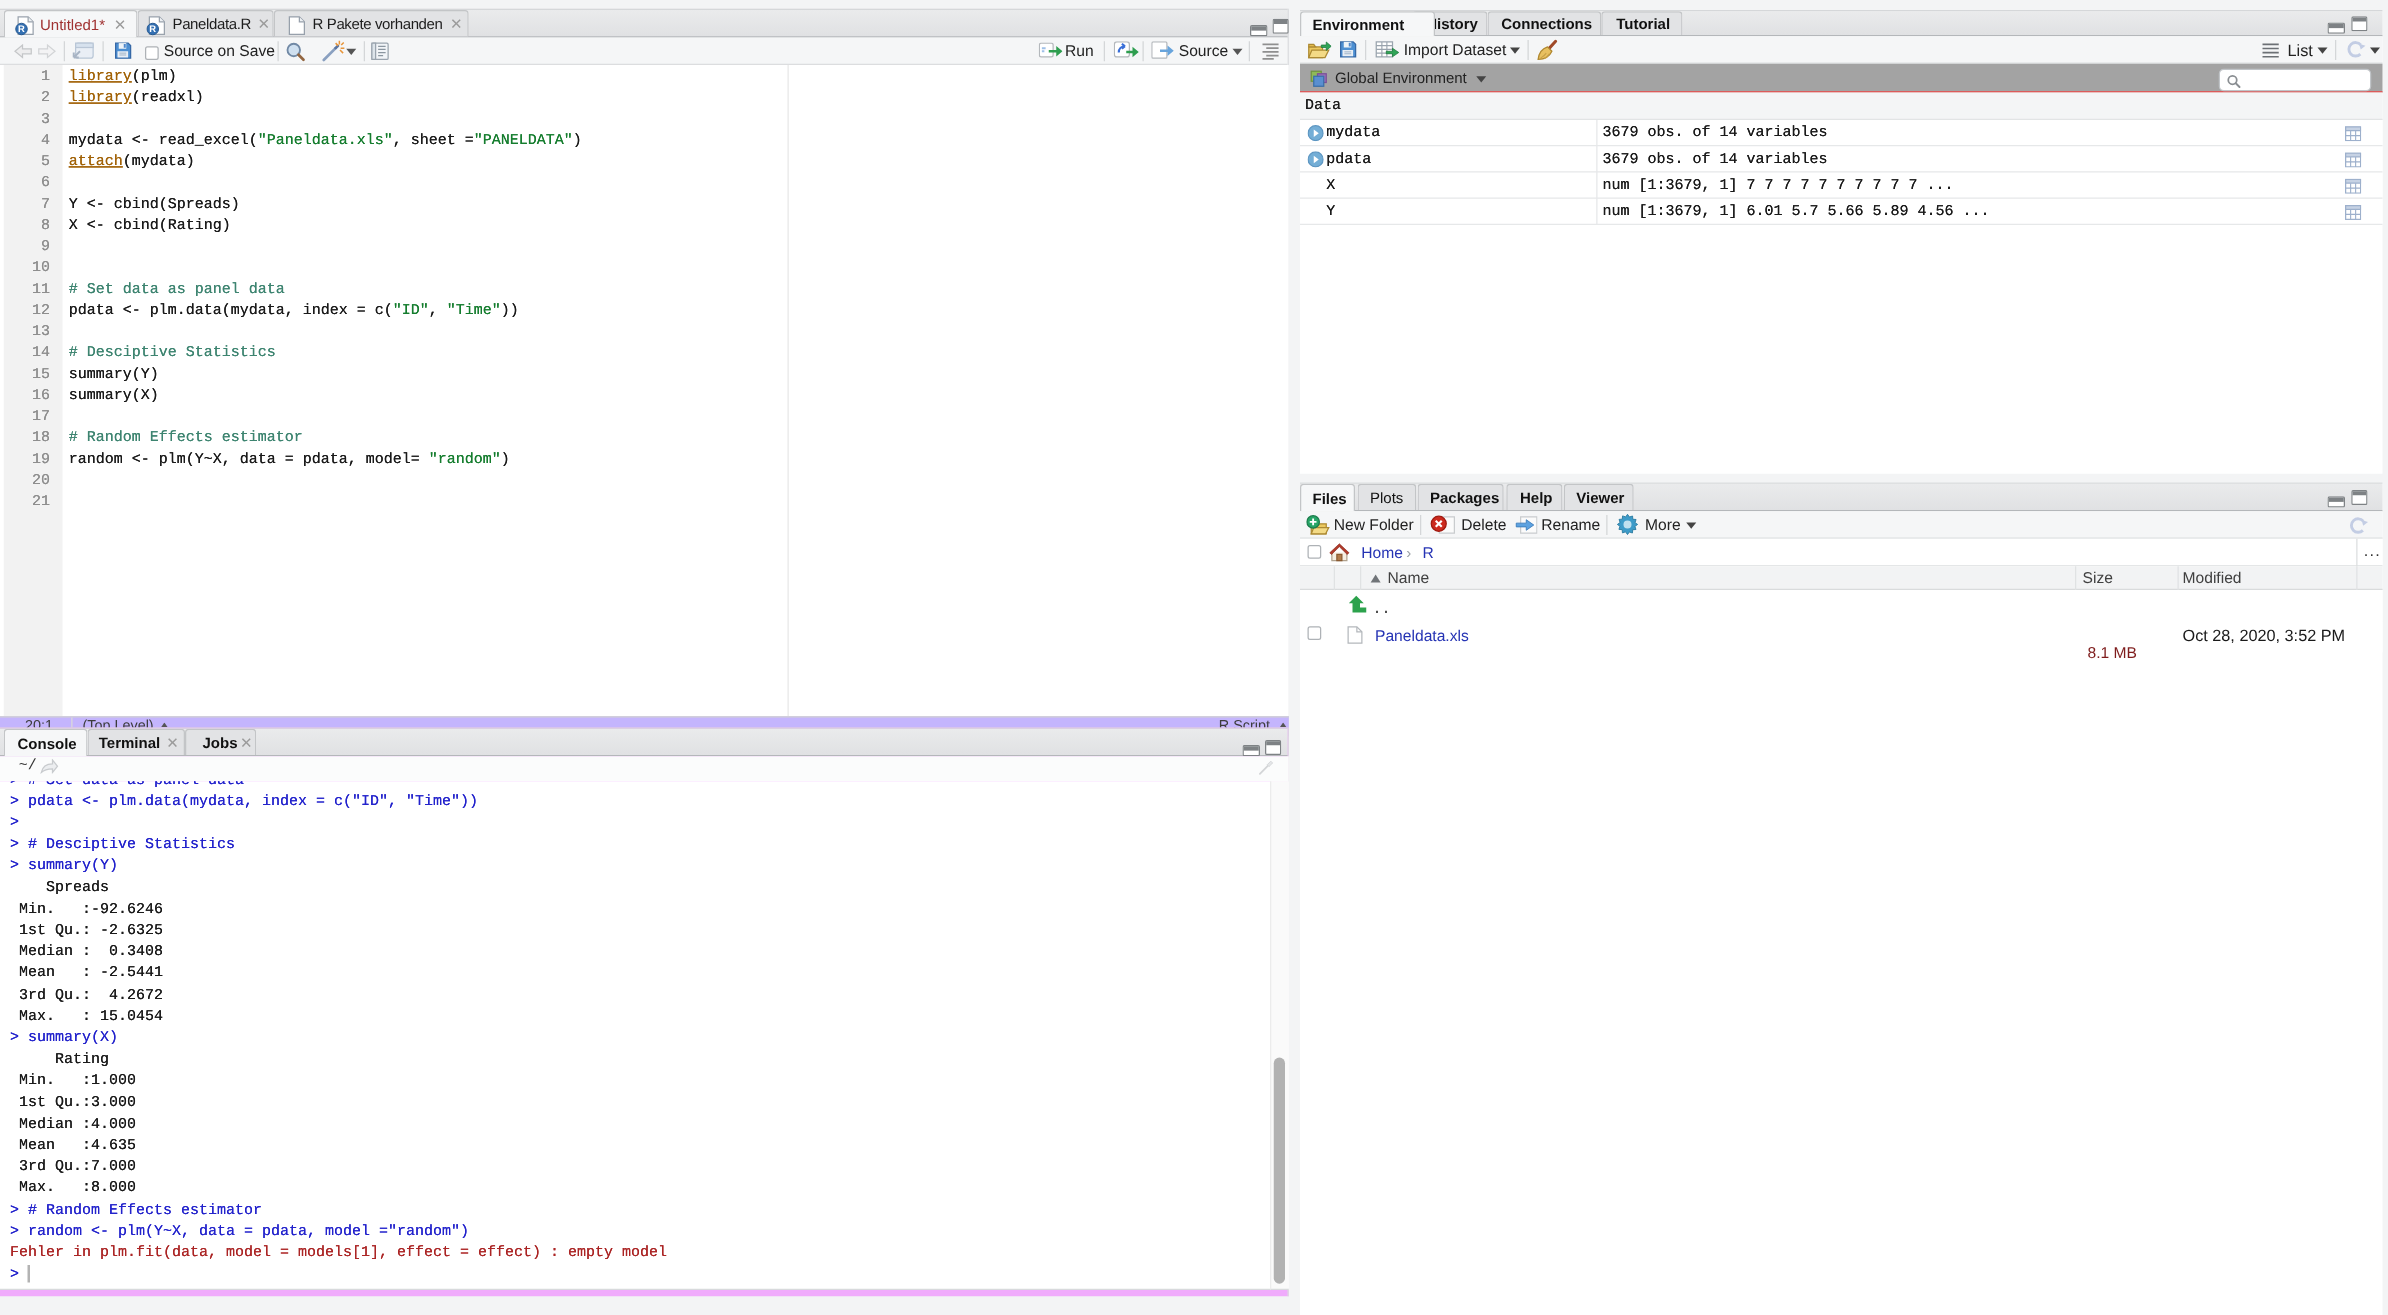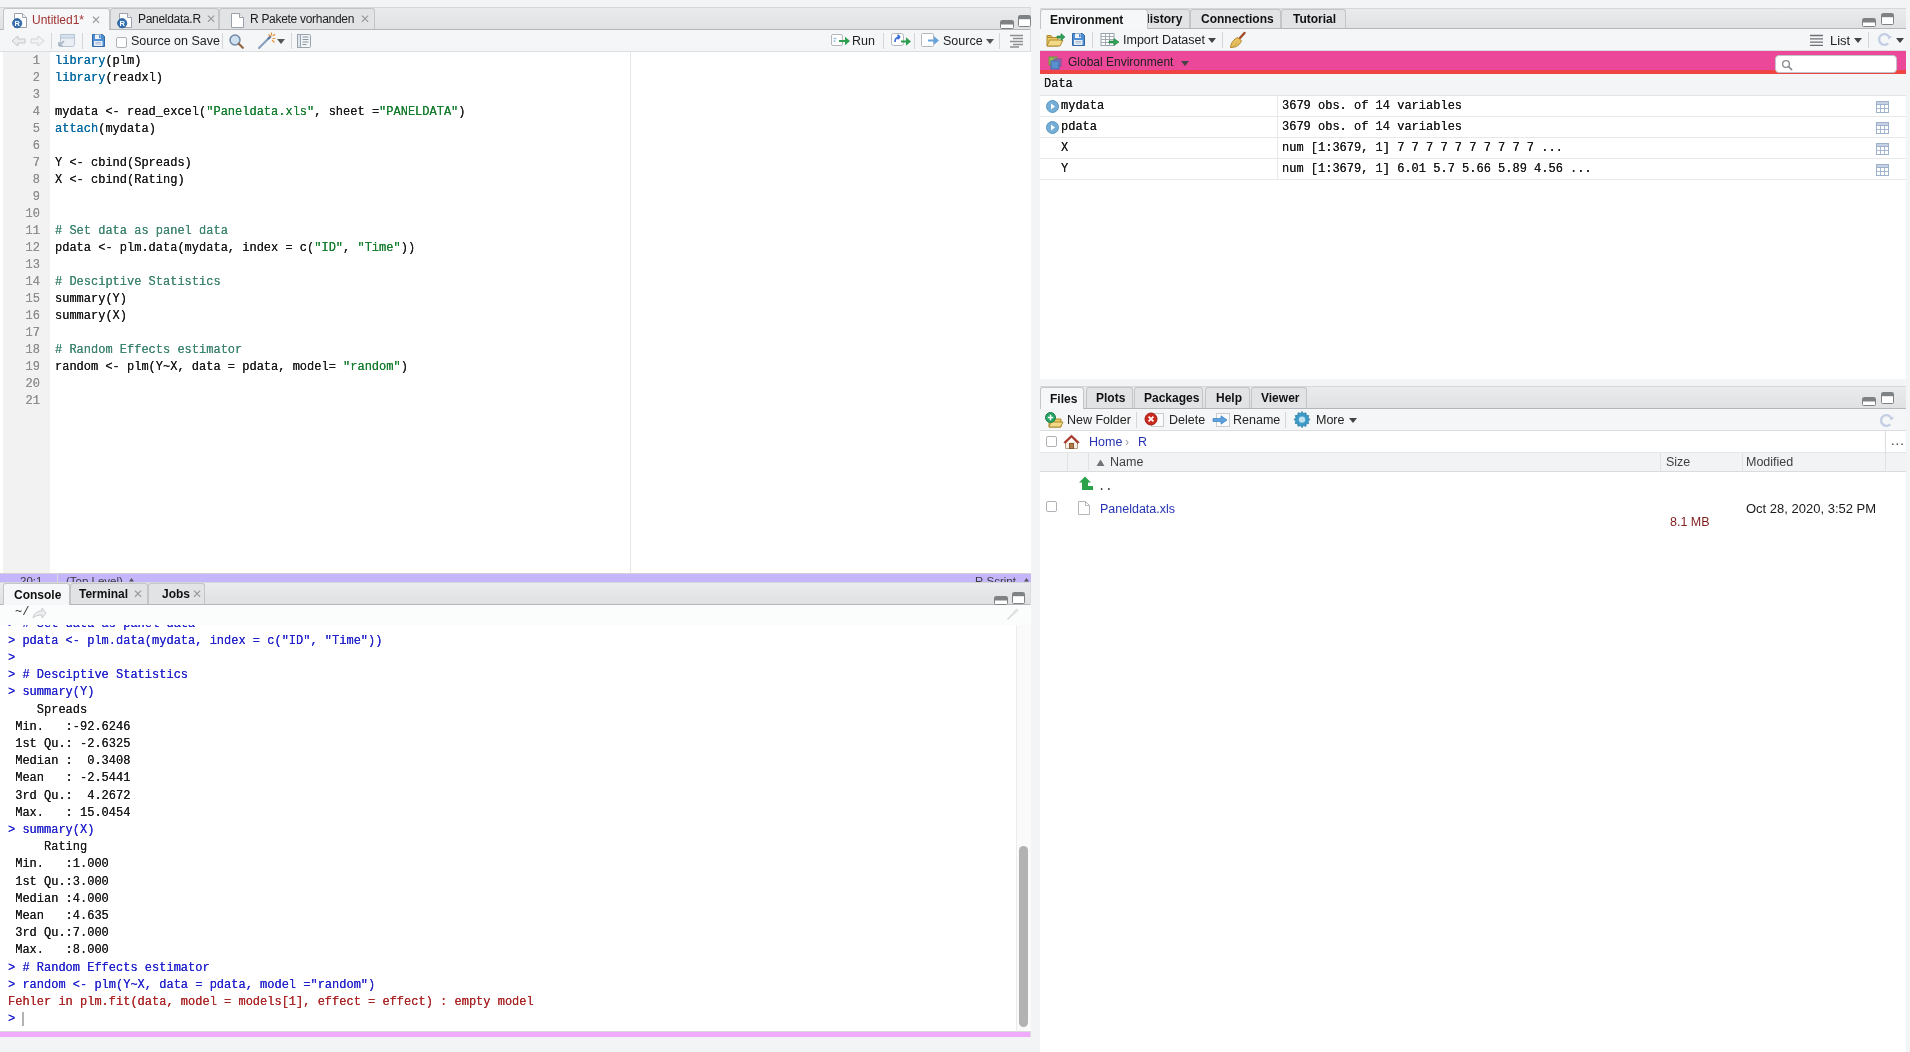--- a/index.html
+++ b/index.html
@@ -24,21 +24,21 @@
 #src { left:0; top:7px; width:1031px; height:582px; background:#e7e8e9; border-right:1px solid #dadcde; }
 #src-tabs { top:0; height:23px; }
 #src-toolbar { top:23px; height:22px; }
 #src-editor { position:absolute; left:0; top:45px; width:1031px; height:521px; background:#fff; }
 #src-gutter { position:absolute; left:3px; top:0; width:47px; height:521px; background:#f2f2f2; }
 #src-lnums { position:absolute; top:1px; left:0; width:40px; text-align:right; font-size:12px; line-height:17px; color:#8e8e8e; }
 #src-code { position:absolute; top:1px; left:55px; font-size:12px; line-height:17px; color:#1a1a1a; }
 #src-margin { position:absolute; left:630px; top:0; width:1px; height:521px; background:#e7e7e7; }
 #src-status { position:absolute; left:0; top:566px; width:1031px; height:16px; background:#c4b5fd; border-top:1px solid #d2d2d2; font-size:11.5px; color:#3c3c3c; }
 pre { font-family:"Liberation Mono",monospace; text-shadow:0 0 0.45px currentColor; }
-.kw { color:#0369a1; }
+.kw { color:#a16207;text-decoration:underline; }
 .str { color:#157d2e; }
 .com { color:#3d8470; }
 
 
 #con { left:0; top:582px; width:1031px; height:455px; background:#f0abfc; border-right:1px solid #dadcde; }
 #con-tabs { top:0; height:23px; }
 #con-path { position:absolute; left:0; top:23px; width:1031px; height:20px; background:#fbfcfc; }
 #con-body { position:absolute; left:0; top:43px; width:1031px; height:407px; overflow:hidden; background:#fff; border-bottom:1px solid #d8dadc; }
 #con-text { position:absolute; left:8px; top:-9.5px; font-size:12px; line-height:17.2px; color:#1a1a1a; }
 .cin { color:#2323cc; }
@@ -340,21 +340,21 @@
       </svg>
     <span class="tlabel" style="left:790px;top:4px;font-size:13px;">List</span>
     <div class="caret" style="left:814px;top:9px;"></div>
     <div class="sep" style="left:828px;top:3px;height:16px;"></div>
     <svg class="abs" style="left:836px;top:2px;" width="17" height="17" viewBox="0 0 17 17">
         <path d="M12.3 12.3A5.4 5.4 0 1 1 12.6 4.9" stroke="#c3cde4" stroke-width="2.3" fill="none"></path>
         <path d="M10.5 4.7h5.4l-2.7 4z" fill="#c3cde4" transform="rotate(18 13.2 6.7)"></path>
       </svg>
     <div class="caret" style="left:856px;top:9px;"></div>
   </div>
-  <div class="abs" style="left:0;top:43px;width:866px;height:23px;background:#ec4899;border-bottom:4px solid #ef4444;">
+  <div class="abs" style="left:0;top:43px;width:866px;height:23px;background:#a3a3a3;border-bottom:1px solid #ef4444;">
     <svg class="abs" style="left:8px;top:5px;" width="14" height="14" viewBox="0 0 14 14">
         <rect x="1" y="1" width="8" height="8" fill="#8fba57" stroke="#6f9340"></rect>
         <rect x="6" y="3" width="7" height="7" fill="#9a70b8" stroke="#7a5098"></rect>
         <rect x="3" y="5" width="8" height="8" fill="#5a8fd0" stroke="#3a6fa8"></rect>
       </svg>
     <span class="tlabel" style="left:28px;top:4px;font-size:12px;">Global Environment</span>
     <div class="caret" style="left:141px;top:10px;"></div>
     <div class="abs" style="left:735px;top:4px;width:122px;height:18px;background:#fff;border:1px solid #c0c4c8;border-radius:4px;">
       <svg class="abs" style="left:5px;top:3px;" width="12" height="12" viewBox="0 0 12 12">
           <circle cx="5" cy="5" r="3.4" fill="none" stroke="#8a8e92" stroke-width="1.4"></circle>
@@ -409,21 +409,21 @@
       </svg>
   </div>
 </div>
 
 <div class="pane" id="files">
   <div class="tabbar" id="files-tabs">
     <div class="tab first active" style="left:0;width:44px;">
         <span class="lbl" style="left:9px;font-size:12px;font-weight:bold;">Files</span>
       </div>
     <div class="tab" style="left:46px;width:47px;">
-        <span class="lbl" style="left:9px;font-size:12px;font-weight:bold;">Plots</span>
+        <span class="lbl" style="left:9px;font-size:12px;font-weight:normal;">Plots</span>
       </div>
     <div class="tab" style="left:94px;width:69px;">
         <span class="lbl" style="left:9px;font-size:12px;font-weight:bold;">Packages</span>
       </div>
     <div class="tab" style="left:165px;width:45px;">
         <span class="lbl" style="left:10px;font-size:12px;font-weight:bold;">Help</span>
       </div>
     <div class="tab" style="left:211px;width:56px;">
         <span class="lbl" style="left:9px;font-size:12px;font-weight:bold;">Viewer</span>
       </div>

